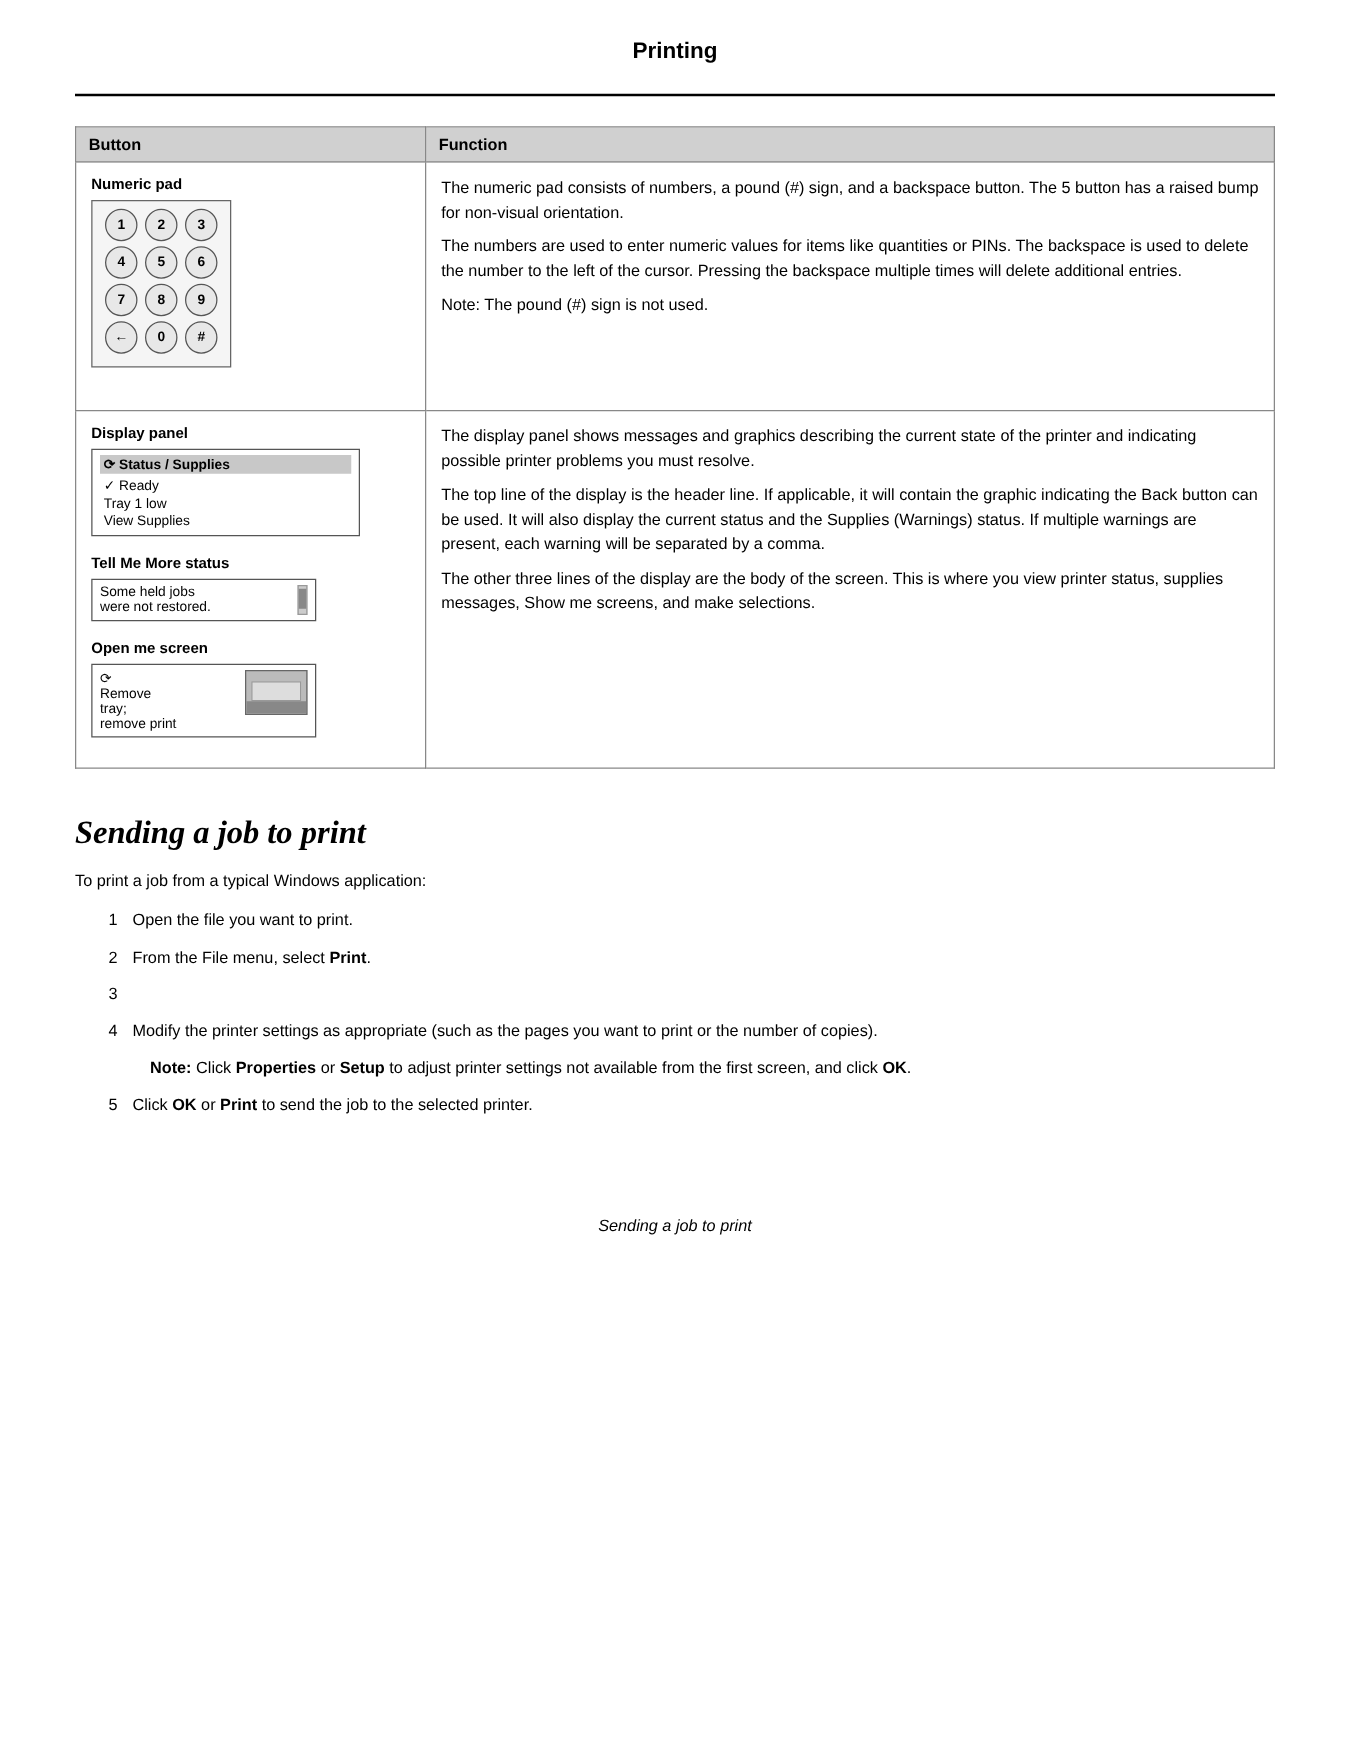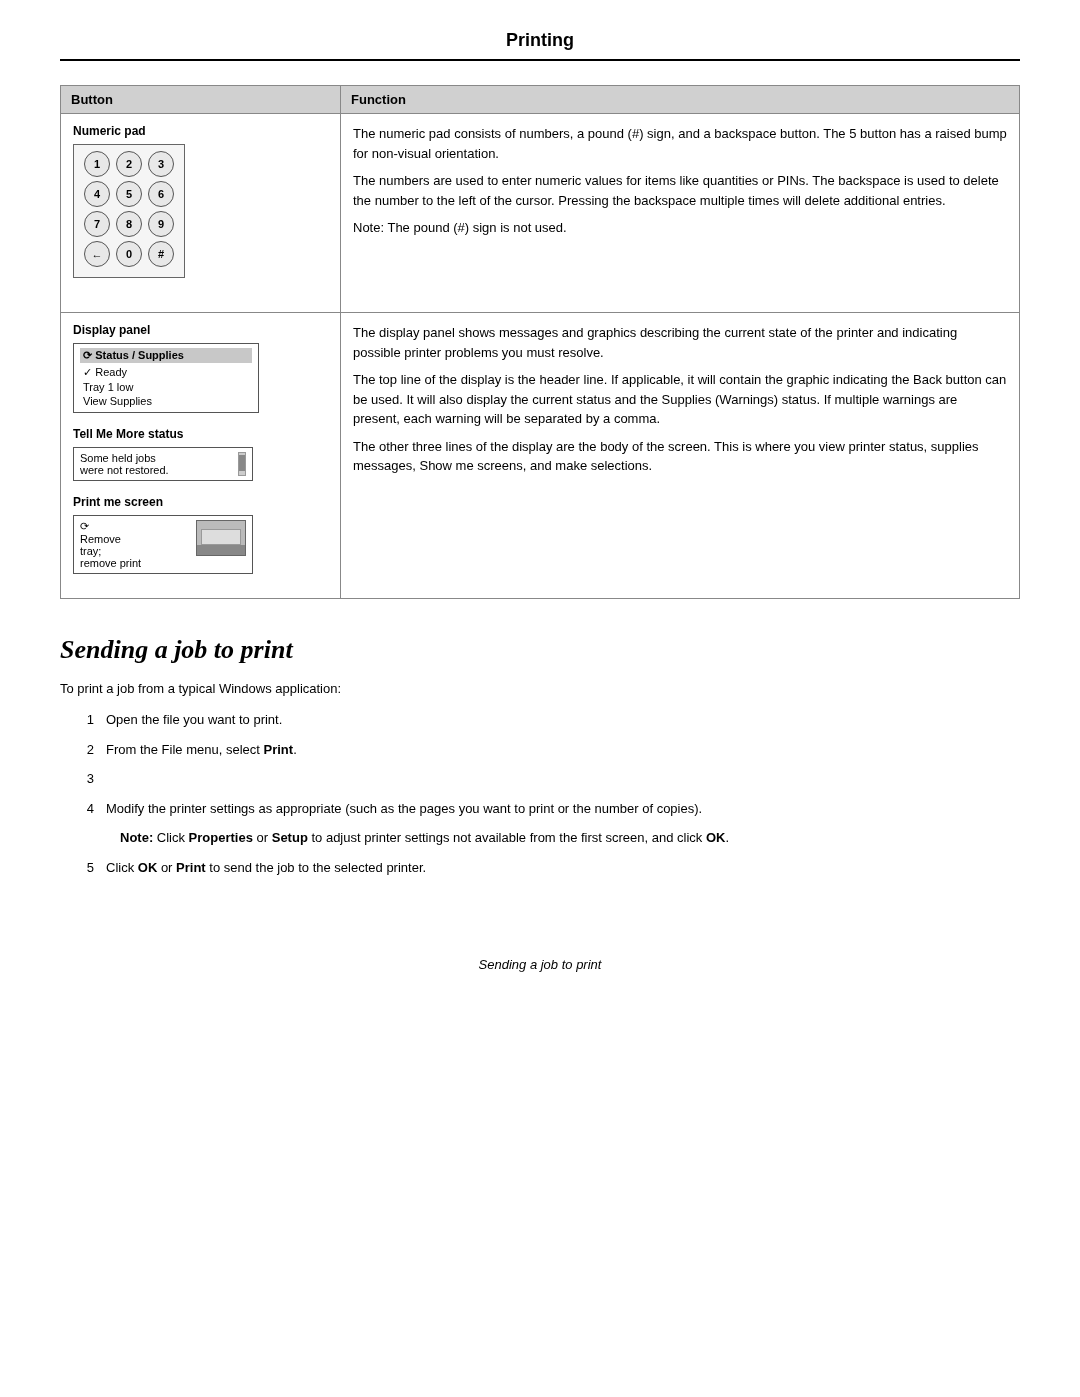--- a/index.html
+++ b/index.html
@@ -11,21 +11,21 @@
       width: 1080px;
       min-height: 1397px;
       padding: 30px 60px 40px 60px;
     }
 
     
     .page-title {
       text-align: center;
       font-size: 18px;
       font-weight: bold;
-      margin-bottom: 8px;
+      margin-bottom: 24px;
     }
     .title-rule {
       border: none;
       border-top: 2px solid #000;
       margin-bottom: 24px;
     }
 
     
     .main-table {
       width: 100%;
@@ -85,21 +85,21 @@
 
     
     .display-panel-wrapper {
       margin-bottom: 14px;
     }
     .display-screen {
       border: 1px solid #555;
       background: #fff;
       padding: 4px 6px;
       font-size: 11px;
-      width: 186px;
+      width: 215px;
       margin-top: 4px;
     }
     .display-screen .header-line {
       background: #c8c8c8;
       font-weight: bold;
       padding: 1px 3px;
       font-size: 11px;
       margin-bottom: 2px;
     }
     .display-screen .body-line {
@@ -315,21 +315,21 @@
               <div>Some held jobs</div>
               <div>were not restored.</div>
             </div>
             <div class="tell-me-scrollbar">
               <div class="tell-me-scrollbar-thumb"></div>
             </div>
           </div>
         </div>
 
         <div class="button-section">
-          <span class="subsection-label">Print me screen</span>
+          <span class="subsection-label">Open me screen</span>
           <div class="show-me-screen">
             <div class="show-me-text">
               <div>⟳</div>
               <div>Remove</div>
               <div>tray;</div>
               <div>remove print</div>
             </div>
             <div class="show-me-tray"></div>
           </div>
         </div>

